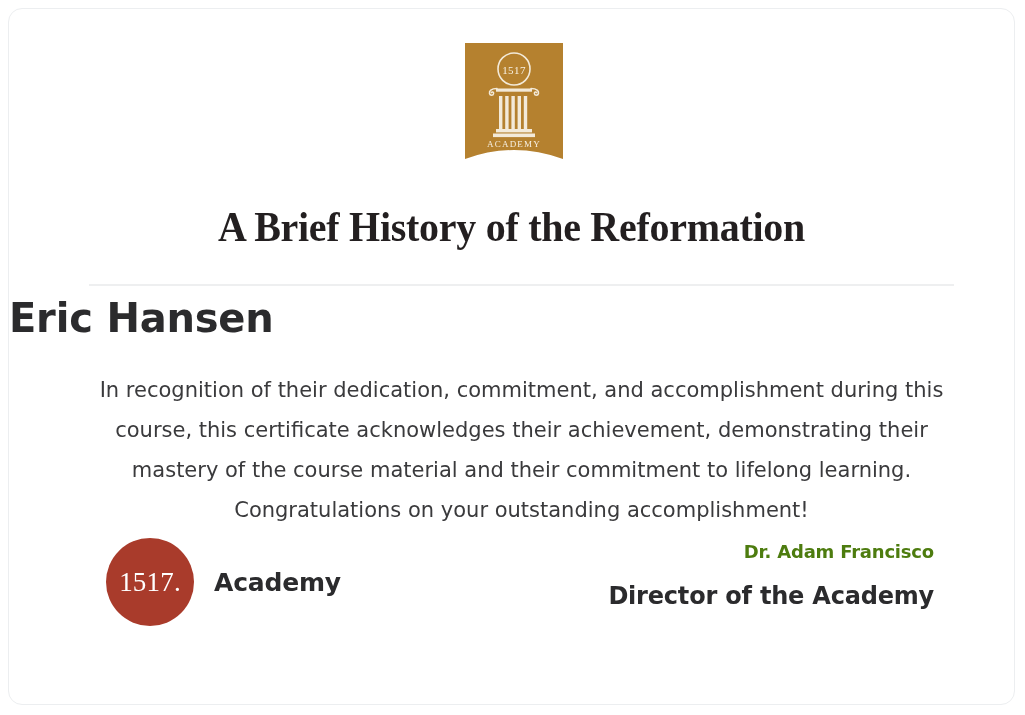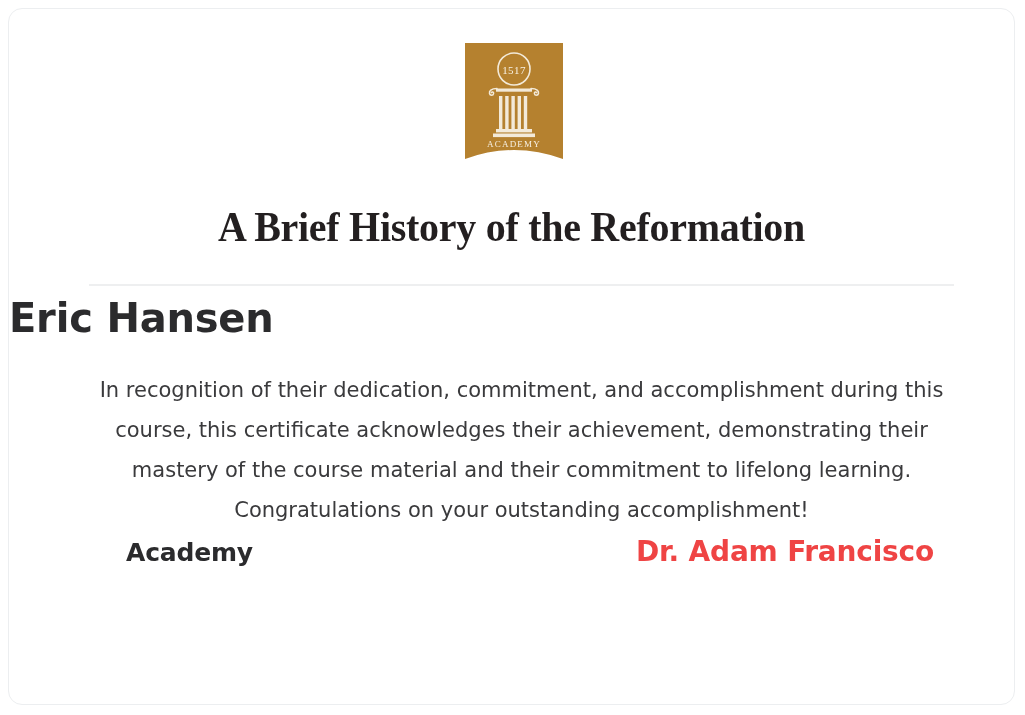--- a/index.html
+++ b/index.html
@@ -145,22 +145,22 @@
 
   .signature-block {
     position: absolute;
     right: 80px;
     top: 0;
     text-align: right;
   }
   .sig-name {
     font-family: "DejaVu Sans", sans-serif;
     font-weight: bold;
-    font-size: 28px;
-    color: #ef4444;
+    font-size: 18px;
+    color: #4d7c0f;
     letter-spacing: -0.2px;
     line-height: 45px;
     white-space: nowrap;
   }
   .sig-role {
     font-family: "DejaVu Sans", sans-serif;
     font-weight: bold;
     font-size: 24px;
     color: #2b2b2d;
     letter-spacing: -0.2px;
@@ -205,22 +205,26 @@
 
   <hr class="divider">
 
   <div class="recipient">Eric Hansen</div>
 
   <div class="body-text">In recognition of their dedication, commitment, and accomplishment during this course, this certificate acknowledges their achievement, demonstrating their mastery of the course material and their commitment to lifelong learning. Congratulations on your outstanding accomplishment!</div>
 
   <div class="footer">
 
     <div class="brand-block">
+      <div class="seal">
+        <span class="seal-text">1517.</span>
+      </div>
       <span class="brand-name">Academy</span>
     </div>
 
     <div class="signature-block">
       <div class="sig-name">Dr. Adam Francisco</div>
+      <div class="sig-role">Director of the Academy</div>
     </div>
 
   </div>
 
 </div>
 
 </body></html>

